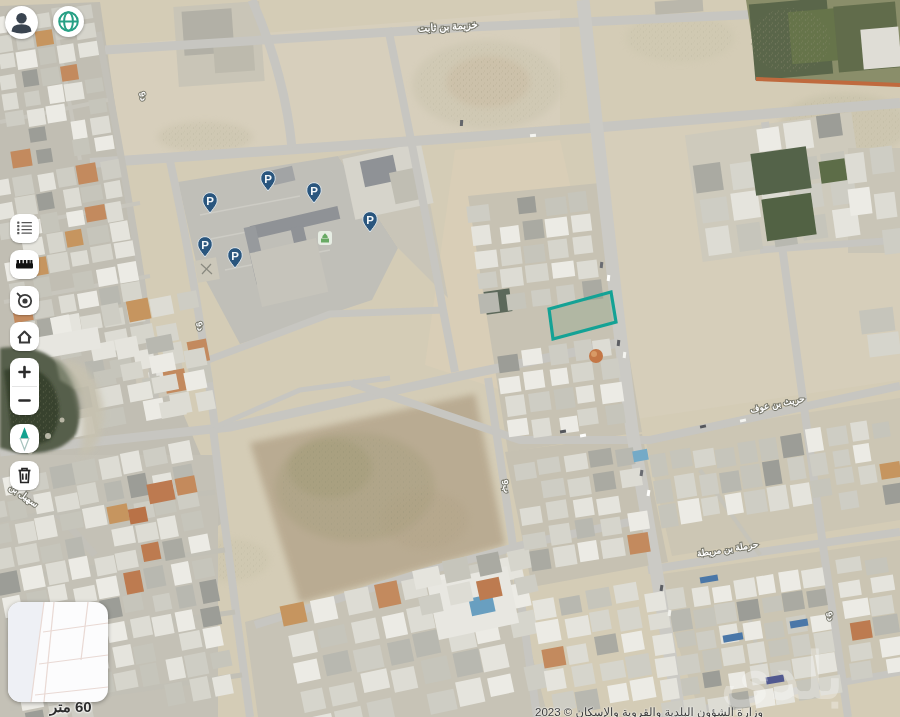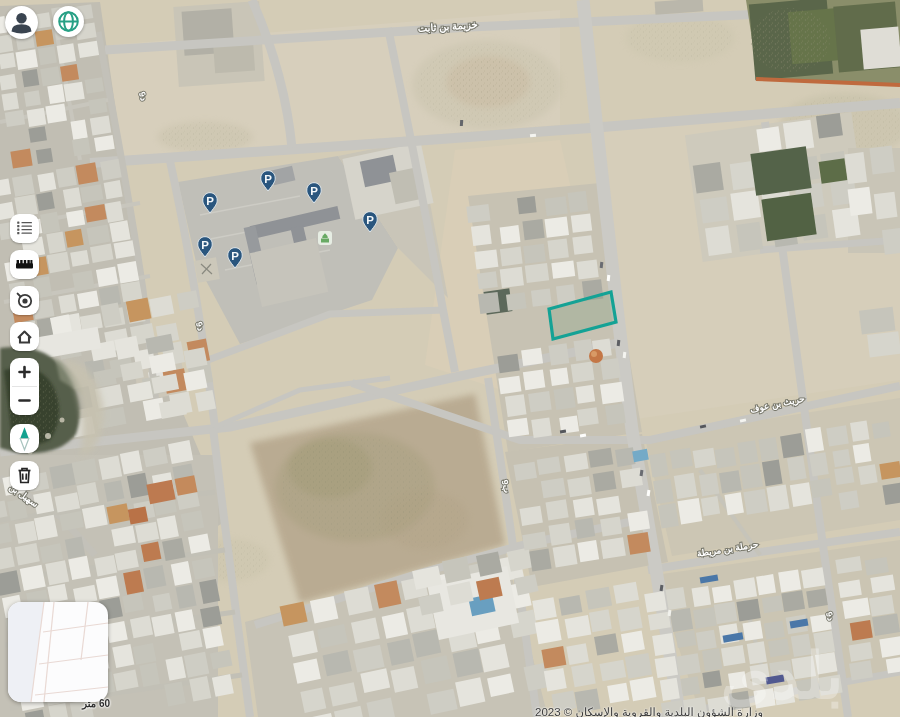--- a/index.html
+++ b/index.html
@@ -895,16 +895,16 @@
       <path d="M36 0 L23 100"></path>
       <path d="M46 0 L36 100"></path>
       <path d="M35 30 L100 21"></path>
       <path d="M31 62 L100 53"></path>
       <path d="M27 93 L100 85"></path>
       <path d="M80 0 L73 58"></path>
     </g>
   </svg>
 </div>
 
-<div dir="rtl" style="position:absolute;left:50px;top:698px;width:60px;text-align:right;font-size:10px;font-weight:bold;color:#2e2e2e;text-shadow:0 0 2px #fff,0 0 2px #fff,0 0 3px #fff;">60 متر</div>
+<div dir="rtl" style="position:absolute;left:50px;top:698px;width:60px;text-align:left;font-size:15px;font-weight:bold;color:#2e2e2e;text-shadow:0 0 2px #fff,0 0 2px #fff,0 0 3px #fff;">60 متر</div>
 
 <div dir="rtl" style="position:absolute;left:548px;top:705px;width:215px;font-size:11.5px;color:#3c3c3c;text-shadow:0 0 2px #fff,0 0 2px #fff;white-space:nowrap;">وزارة الشؤون البلدية والقروية والإسكان © 2023</div>
 </div>
 
 </body></html>

